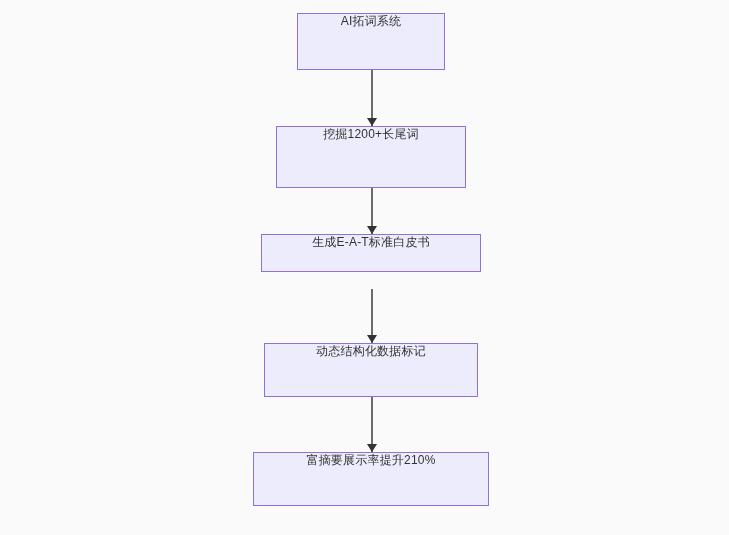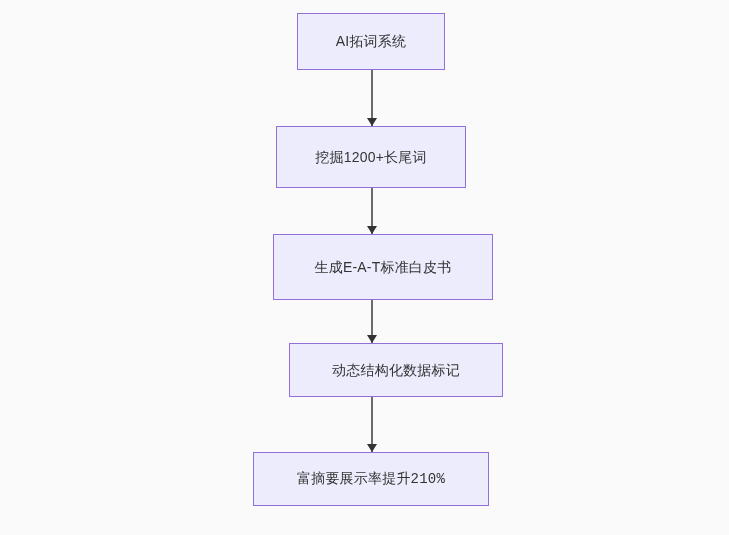--- a/index.html
+++ b/index.html
@@ -18,24 +18,24 @@
     width: 729px;
     height: 535px;
     background: #fafafa;
   }
   .node {
     position: absolute;
     box-sizing: border-box;
     background: #ececfc;
     border: 1.6px solid #9370d8;
     display: flex;
-    align-items: center;
+    align-items: flex-start;
     justify-content: center;
     color: #333333;
-    font-size: 14px;
+    font-size: 12px;
     line-height: 1.2;
     letter-spacing: 0.2px;
     white-space: nowrap;
   }
   .node-label {
     display: block;
     text-align: center;
   }
   .connector {
     position: absolute;
@@ -85,25 +85,25 @@
   </div>
 
   <div class="node" style="left:297px; top:13px; width:148px; height:57px;">
     <span class="node-label">AI拓词系统</span>
   </div>
 
   <div class="node" style="left:276px; top:126px; width:190px; height:62px;">
     <span class="node-label">挖掘1200+长尾词</span>
   </div>
 
-  <div class="node" style="left:261px; top:234px; width:220px; height:66px;margin-left:12px;">
+  <div class="node" style="left:261px; top:234px; width:220px; height:38px;">
     <span class="node-label">生成E-A-T标准白皮书</span>
   </div>
 
-  <div class="node" style="left:264px; top:343px; width:214px; height:54px;margin-left:25px;">
+  <div class="node" style="left:264px; top:343px; width:214px; height:54px;">
     <span class="node-label">动态结构化数据标记</span>
   </div>
 
-  <div class="node" style="left:253px; top:452px; width:236px; height:54px;font-family:Liberation Mono, monospace;">
+  <div class="node" style="left:253px; top:452px; width:236px; height:54px;">
     <span class="node-label">富摘要展示率提升210%</span>
   </div>
 
 </div>
 
 </body></html>

